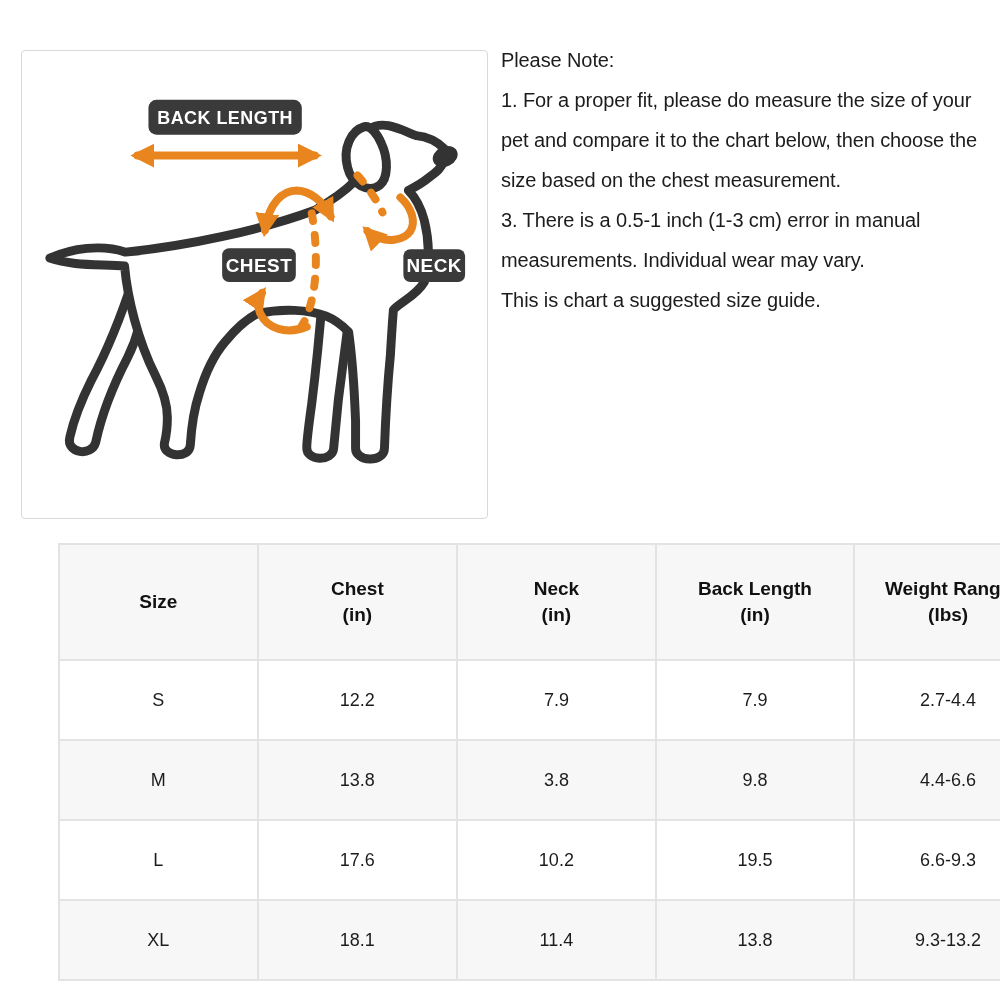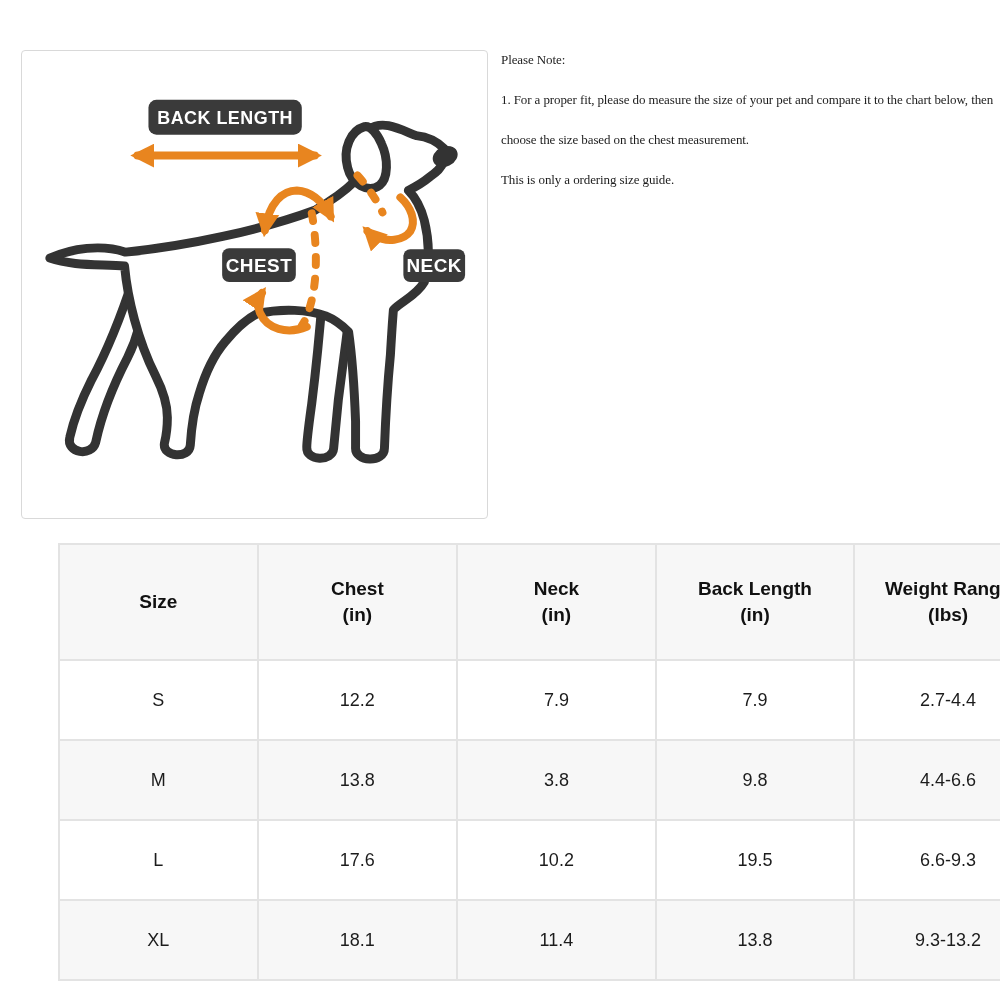--- a/index.html
+++ b/index.html
@@ -10,23 +10,22 @@
   
   .diagram-box {
     position:absolute; left:21px; top:50px; width:467px; height:469px;
     border:1.5px solid #d9d9d9; border-radius:4px; box-sizing:border-box;
     background:#ffffff;
   }
   .diagram-box svg { display:block; width:100%; height:100%; }
   
   .note {
     position:absolute; left:501px; top:40px; width:500px;
-    font-size:13px; line-height:40px; color:#1c1c1c;
+    font-size:20px; line-height:40px; color:#1c1c1c;
     letter-spacing:-0.1px;
-    font-family:Liberation Serif, serif;
   }
   .note p { margin:0; }
   
   .size-table {
     position:absolute; left:10px; top:543px; width:985px;
     border-collapse:collapse; table-layout:fixed;margin-left:48px;
   }
   .size-table th, .size-table td {
     border:2px solid #e3e3e3; text-align:center; vertical-align:middle;
     padding:0;
@@ -106,21 +105,22 @@
         <text x="238" y="222">CHEST</text>
         <rect x="383" y="199" width="62" height="33" rx="7" fill="#3A3A3A"></rect>
         <text x="414" y="222">NECK</text>
       </g>
     </svg>
   </div>
 
   <div class="note">
     <p>Please Note:</p>
     <p>1. For a proper fit, please do measure the size of your pet and compare it to the chart below, then choose the size based on the chest measurement.</p>
-    <p>This is only a ordering size guide.</p>
+    <p>3. There is a 0.5-1 inch (1-3 cm) error in manual measurements. Individual wear may vary.</p>
+    <p>This is chart a suggested size guide.</p>
   </div>
 
   <table class="size-table">
     <colgroup>
       <col style="width:20.2%">
         <col style="width:20.3%">
         <col style="width:20.2%">
         <col style="width:20.2%">
         <col style="width:19.1%">
     </colgroup>

